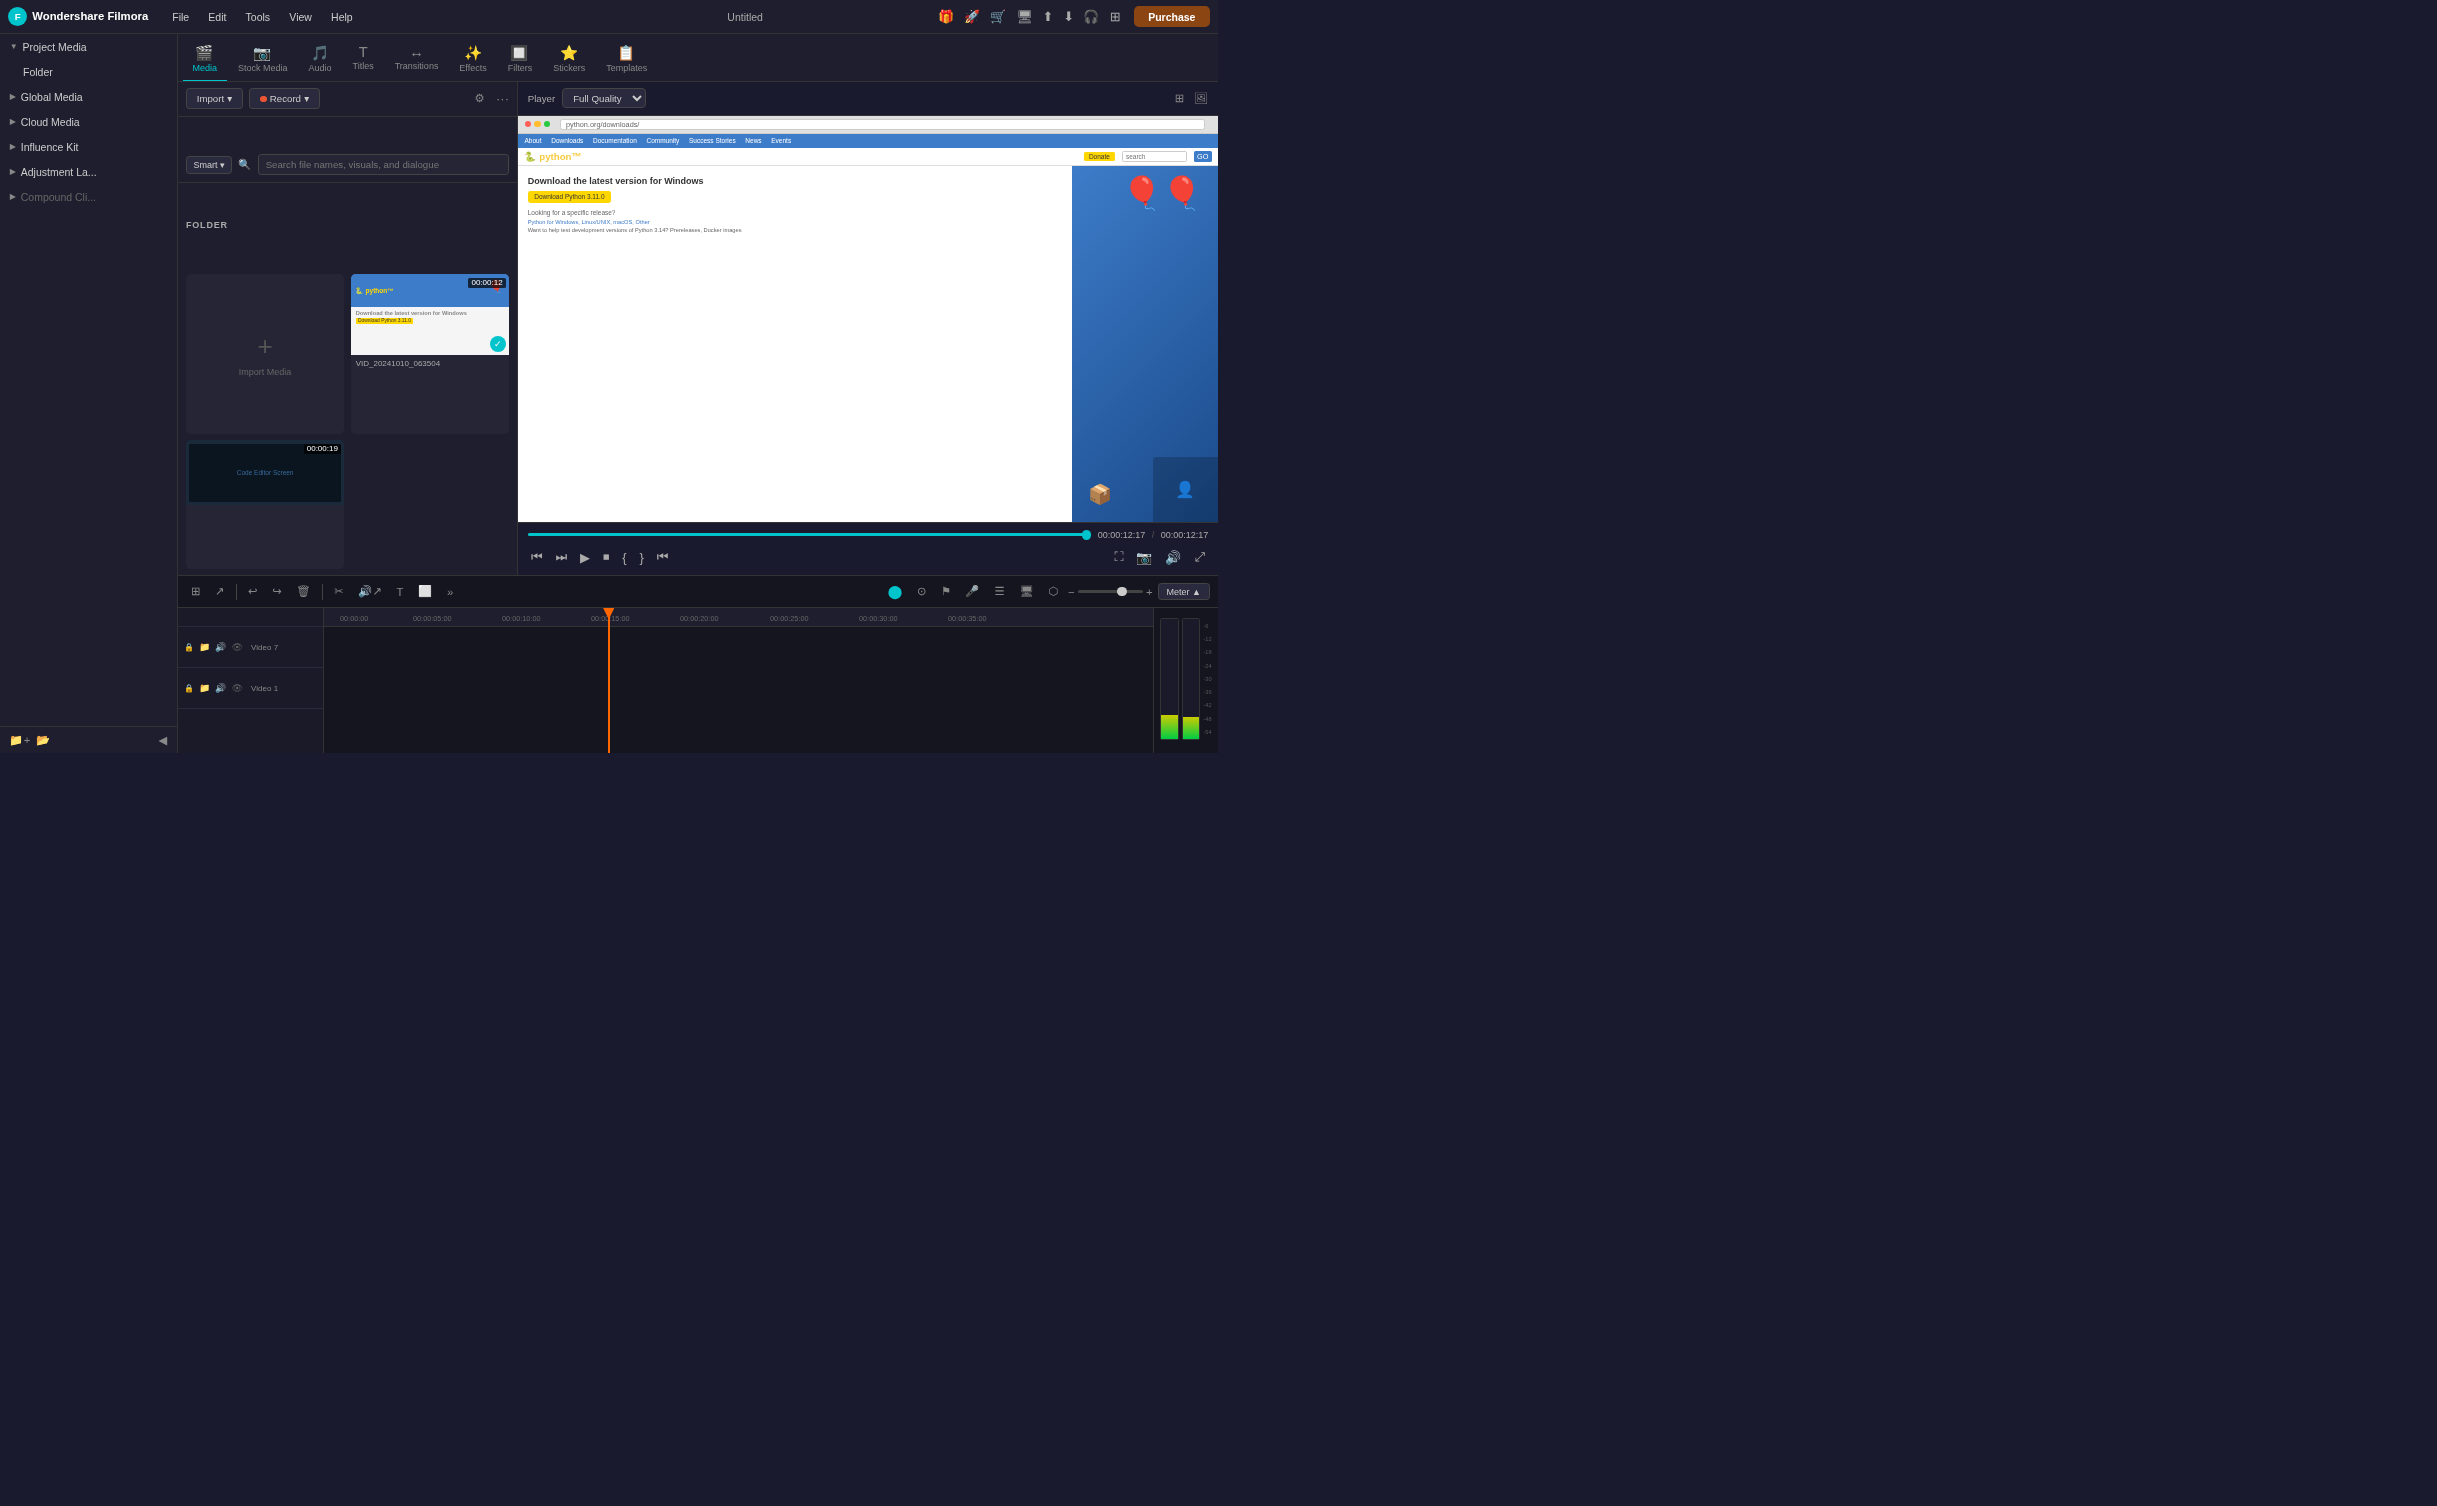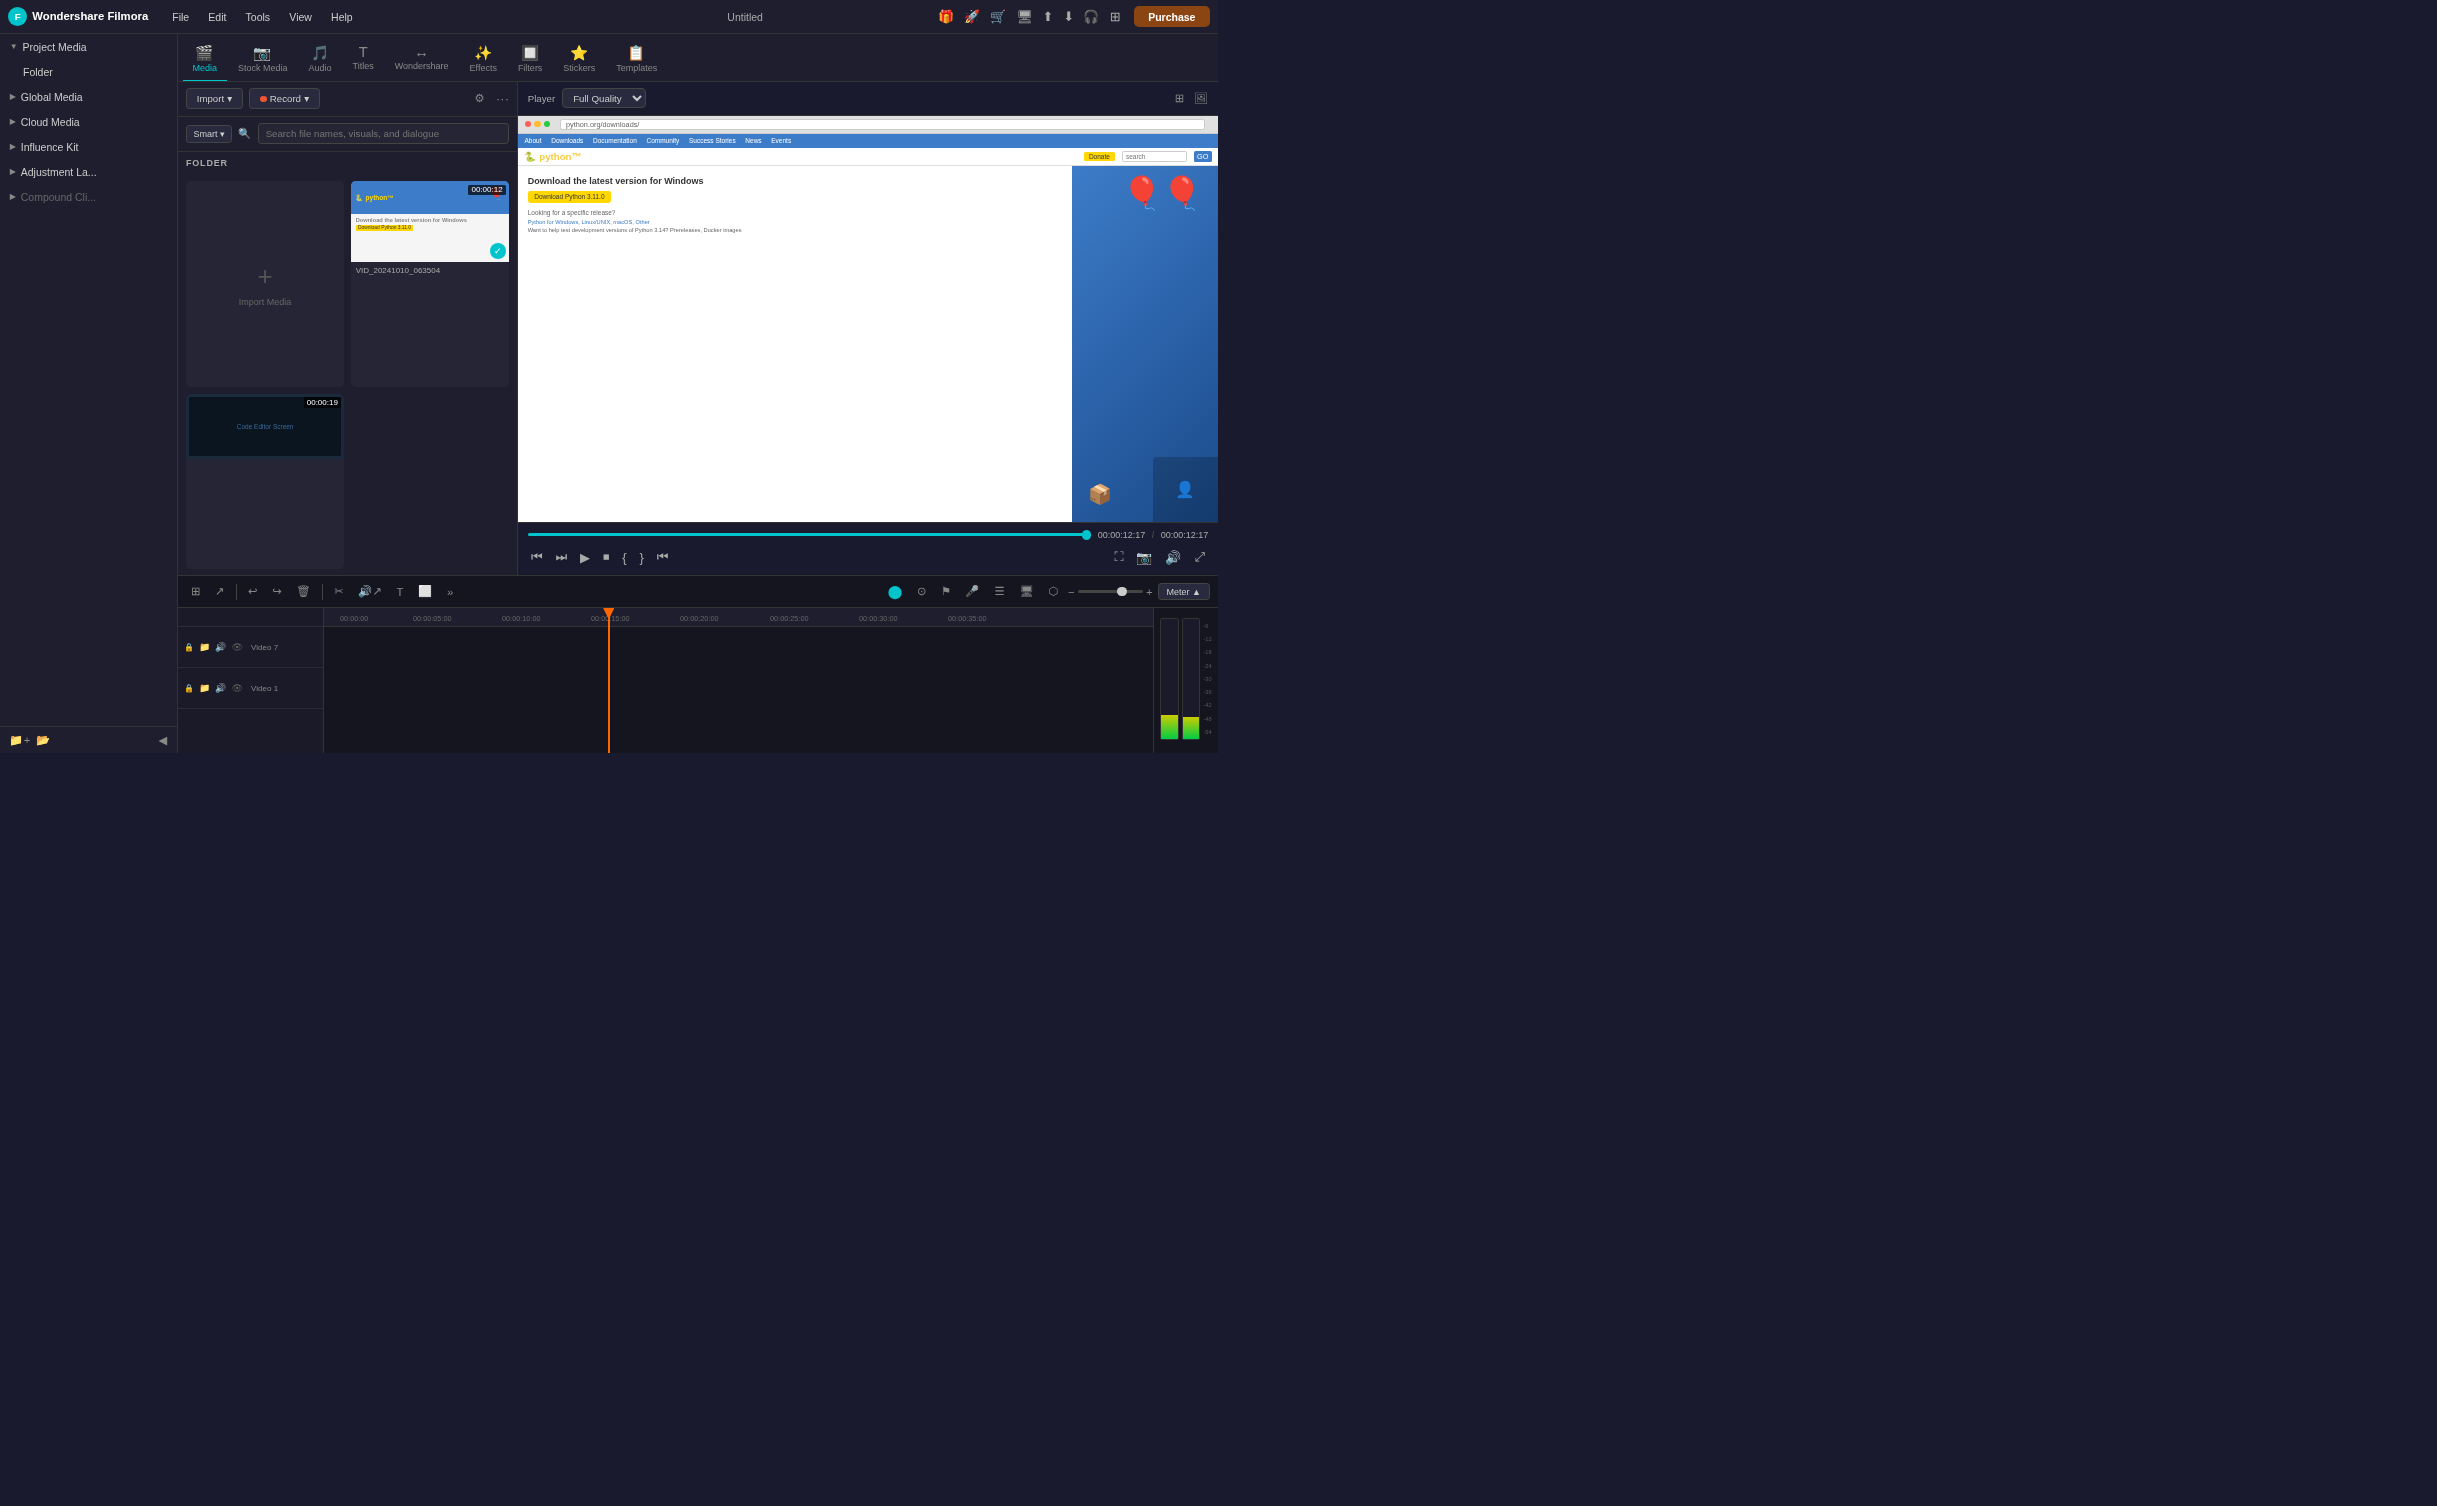--- a/index.html
+++ b/index.html
@@ -27,21 +27,21 @@
     #tab-bar { background: #1e1e2e; border-bottom: 0.8px solid #333; display: flex; flex-wrap: wrap; padding: 4.9px 4.9px 0; gap: 1.6px; }
     .tab-item { display: flex; flex-direction: column; align-items: center; gap: 1.6px; padding: 4.9px 9.7px 6.5px; cursor: pointer; border-radius: 4.9px 4.9px 0 0; color: #888; font-size: 9px; }
     .tab-item.active { color: #00c4cc; border-bottom: 1.6px solid #00c4cc; }
     .tab-item .tab-icon { font-size: 14.6px; }
 
     
     #content-area { display: flex; flex: 1; flex-direction: column; }
     #top-content { display: flex; flex: 1; overflow: hidden; }
 
     
-    #media-panel { width: 340px; background: #1e1e2e; border-right: 0.8px solid #333; display: flex; flex-direction: column; }
+    #media-panel { width: 340px; background: #1e1e2e; border-right: 0.8px solid #333; display: flex; flex-direction: column; gap: 31px; }
     #media-toolbar { display: flex; align-items: center; gap: 6.5px; padding: 6.5px 8px; border-bottom: 0.8px solid #333; }
     .import-btn { background: #2a2a3e; color: #ccc; border: 0.8px solid #444; border-radius: 3.2px; padding: 4px 9.7px; cursor: pointer; font-size: 9.7px; display: flex; align-items: center; gap: 3.2px; }
     .record-btn { background: #2a2a3e; color: #ccc; border: 0.8px solid #444; border-radius: 3.2px; padding: 4px 9.7px; cursor: pointer; font-size: 9.7px; display: flex; align-items: center; gap: 3.2px; }
     .record-dot { width: 6.5px; height: 6.5px; background: #e53; border-radius: 50%; }
     .toolbar-sep { flex: 1; }
     .filter-icon { color: #888; cursor: pointer; margin-right: 4.9px; font-size: 11.3px; }
     .more-icon { color: #888; cursor: pointer; font-size: 13px; }
 
     #search-bar { display: flex; align-items: center; gap: 6.5px; padding: 6.5px 8px; border-bottom: 0.8px solid #333; }
     .smart-btn { background: #2a2a3e; color: #ccc; border: 0.8px solid #444; border-radius: 3.2px; padding: 3.2px 6.5px; cursor: pointer; font-size: 9px; }
@@ -209,21 +209,21 @@
       <div class="tab-item">
         <span class="tab-icon">🎵</span>
         <span>Audio</span>
       </div>
       <div class="tab-item">
         <span class="tab-icon">T</span>
         <span>Titles</span>
       </div>
       <div class="tab-item">
         <span class="tab-icon">↔</span>
-        <span>Wondershare</span>
+        <span>Transitions</span>
       </div>
       <div class="tab-item">
         <span class="tab-icon">✨</span>
         <span>Effects</span>
       </div>
       <div class="tab-item">
         <span class="tab-icon">🔲</span>
         <span>Filters</span>
       </div>
       <div class="tab-item">

